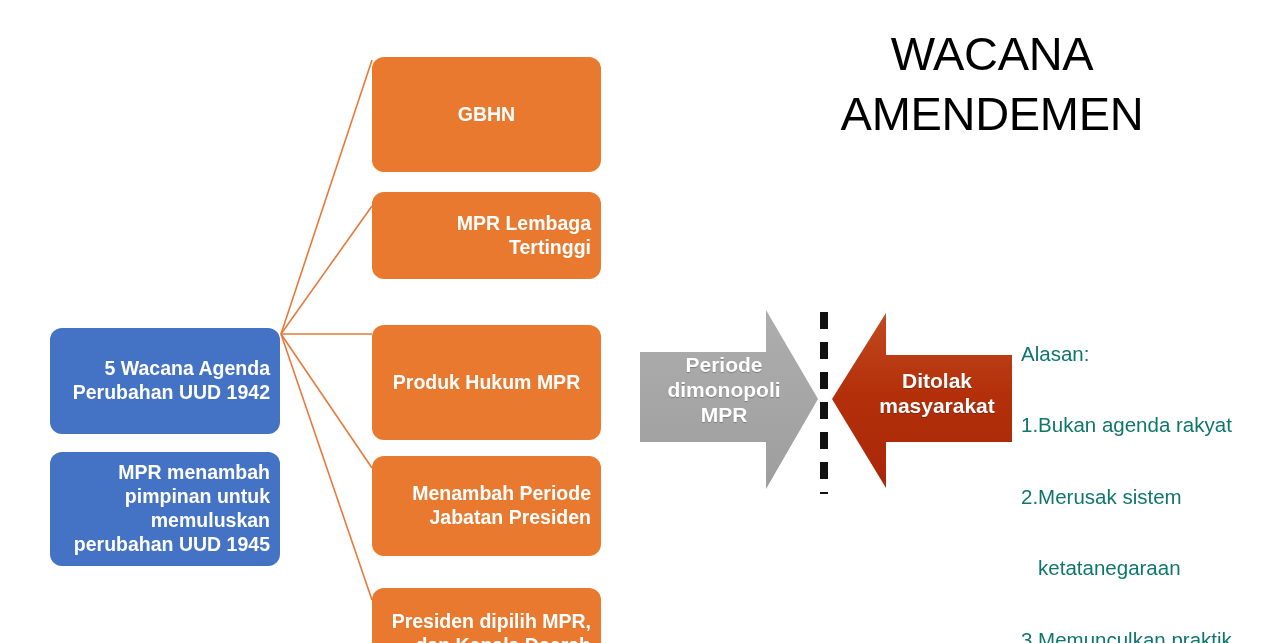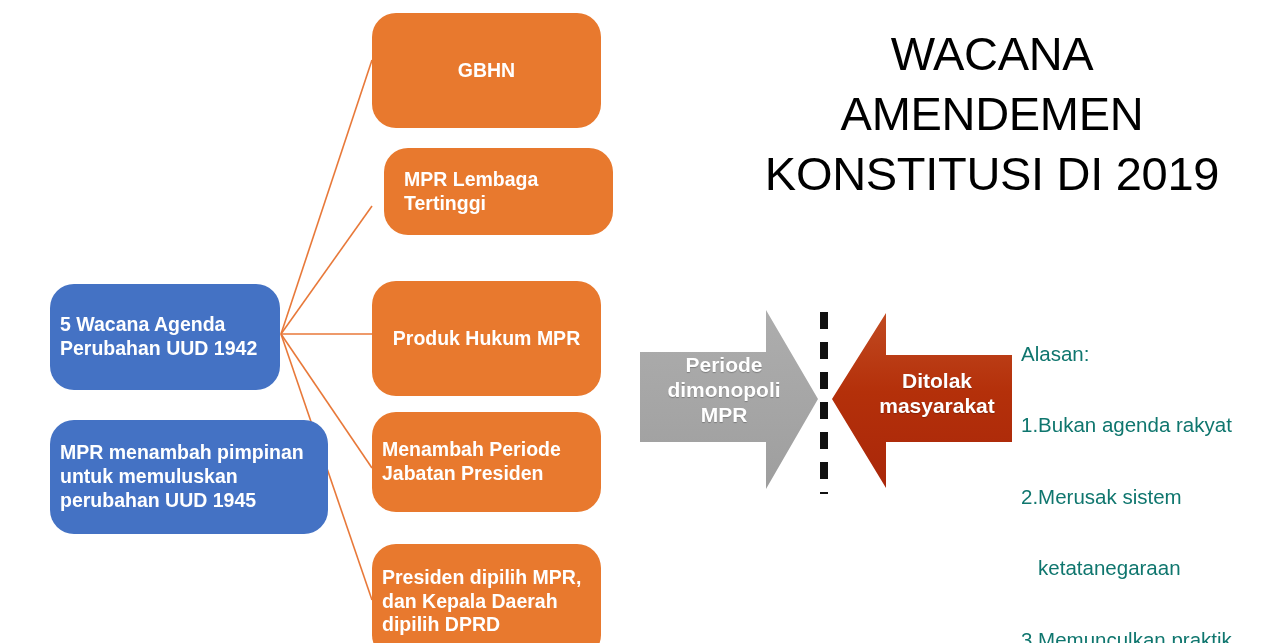--- a/index.html
+++ b/index.html
@@ -11,35 +11,36 @@
   }
   #stage { position: relative; width: 1286px; height: 643px; background:#fff; }
 
   
   #connectors { position:absolute; left:0; top:0; width:1286px; height:643px; pointer-events:none; }
 
   
   .node {
     position: absolute;
     display: flex; align-items: center; justify-content: center;
-    text-align: left;
+    text-align: right;
     color: #ffffff;
     font-weight: bold;
-    border-radius: 24px;
+    border-radius: 12px;
     line-height: 1.22;
     padding: 4px 10px;
+    margin-top: 44px;
   }
   .node-blue { background: #4472C4; font-size: 19.5px; }
   .node-orange { background: #E8792E; font-size: 19.5px; }
 
   .blue-1 { left:50px;  top:284px; width:230px; height:106px; }
-  .blue-2 { left:50px;  top:420px; width:278px; height:114px; }
+  .blue-2 { left:50px;  top:408px; width:230px; height:114px; }
 
   .or-1 { left:372px; top:13px;  width:229px; height:115px; }
-  .or-2 { left:384px; top:148px; width:229px; height:87px;padding-left:20px; }
+  .or-2 { left:372px; top:148px; width:229px; height:87px;padding-left:20px; }
   .or-3 { left:372px; top:281px; width:229px; height:115px; }
   .or-4 { left:372px; top:412px; width:229px; height:100px; }
   .or-5 { left:372px; top:544px; width:229px; height:115px; }
 
   
   #title {
     position: absolute;
     left: 742px; top: 24px; width: 500px;
     text-align: center;
     color: #000000;
@@ -81,21 +82,20 @@
       <line x1="281" y1="334" x2="372" y2="206"></line>
       <line x1="281" y1="334" x2="372" y2="334"></line>
       <line x1="281" y1="334" x2="372" y2="468"></line>
       <line x1="281" y1="334" x2="372" y2="600"></line>
     </g>
   </svg>
 
   <div id="title">
     <span class="tline">WACANA</span>
     <span class="tline">AMENDEMEN</span>
-    <span class="tline">KONSTITUSI DI 2019</span>
   </div>
 
   <div class="node node-blue blue-1">5 Wacana Agenda Perubahan UUD 1942</div>
   <div class="node node-blue blue-2">MPR menambah pimpinan untuk memuluskan perubahan UUD 1945</div>
 
   <div class="node node-orange or-1">GBHN</div>
   <div class="node node-orange or-2">MPR Lembaga Tertinggi</div>
   <div class="node node-orange or-3">Produk Hukum MPR</div>
   <div class="node node-orange or-4">Menambah Periode Jabatan Presiden</div>
   <div class="node node-orange or-5">Presiden dipilih MPR, dan Kepala Daerah dipilih DPRD</div>

